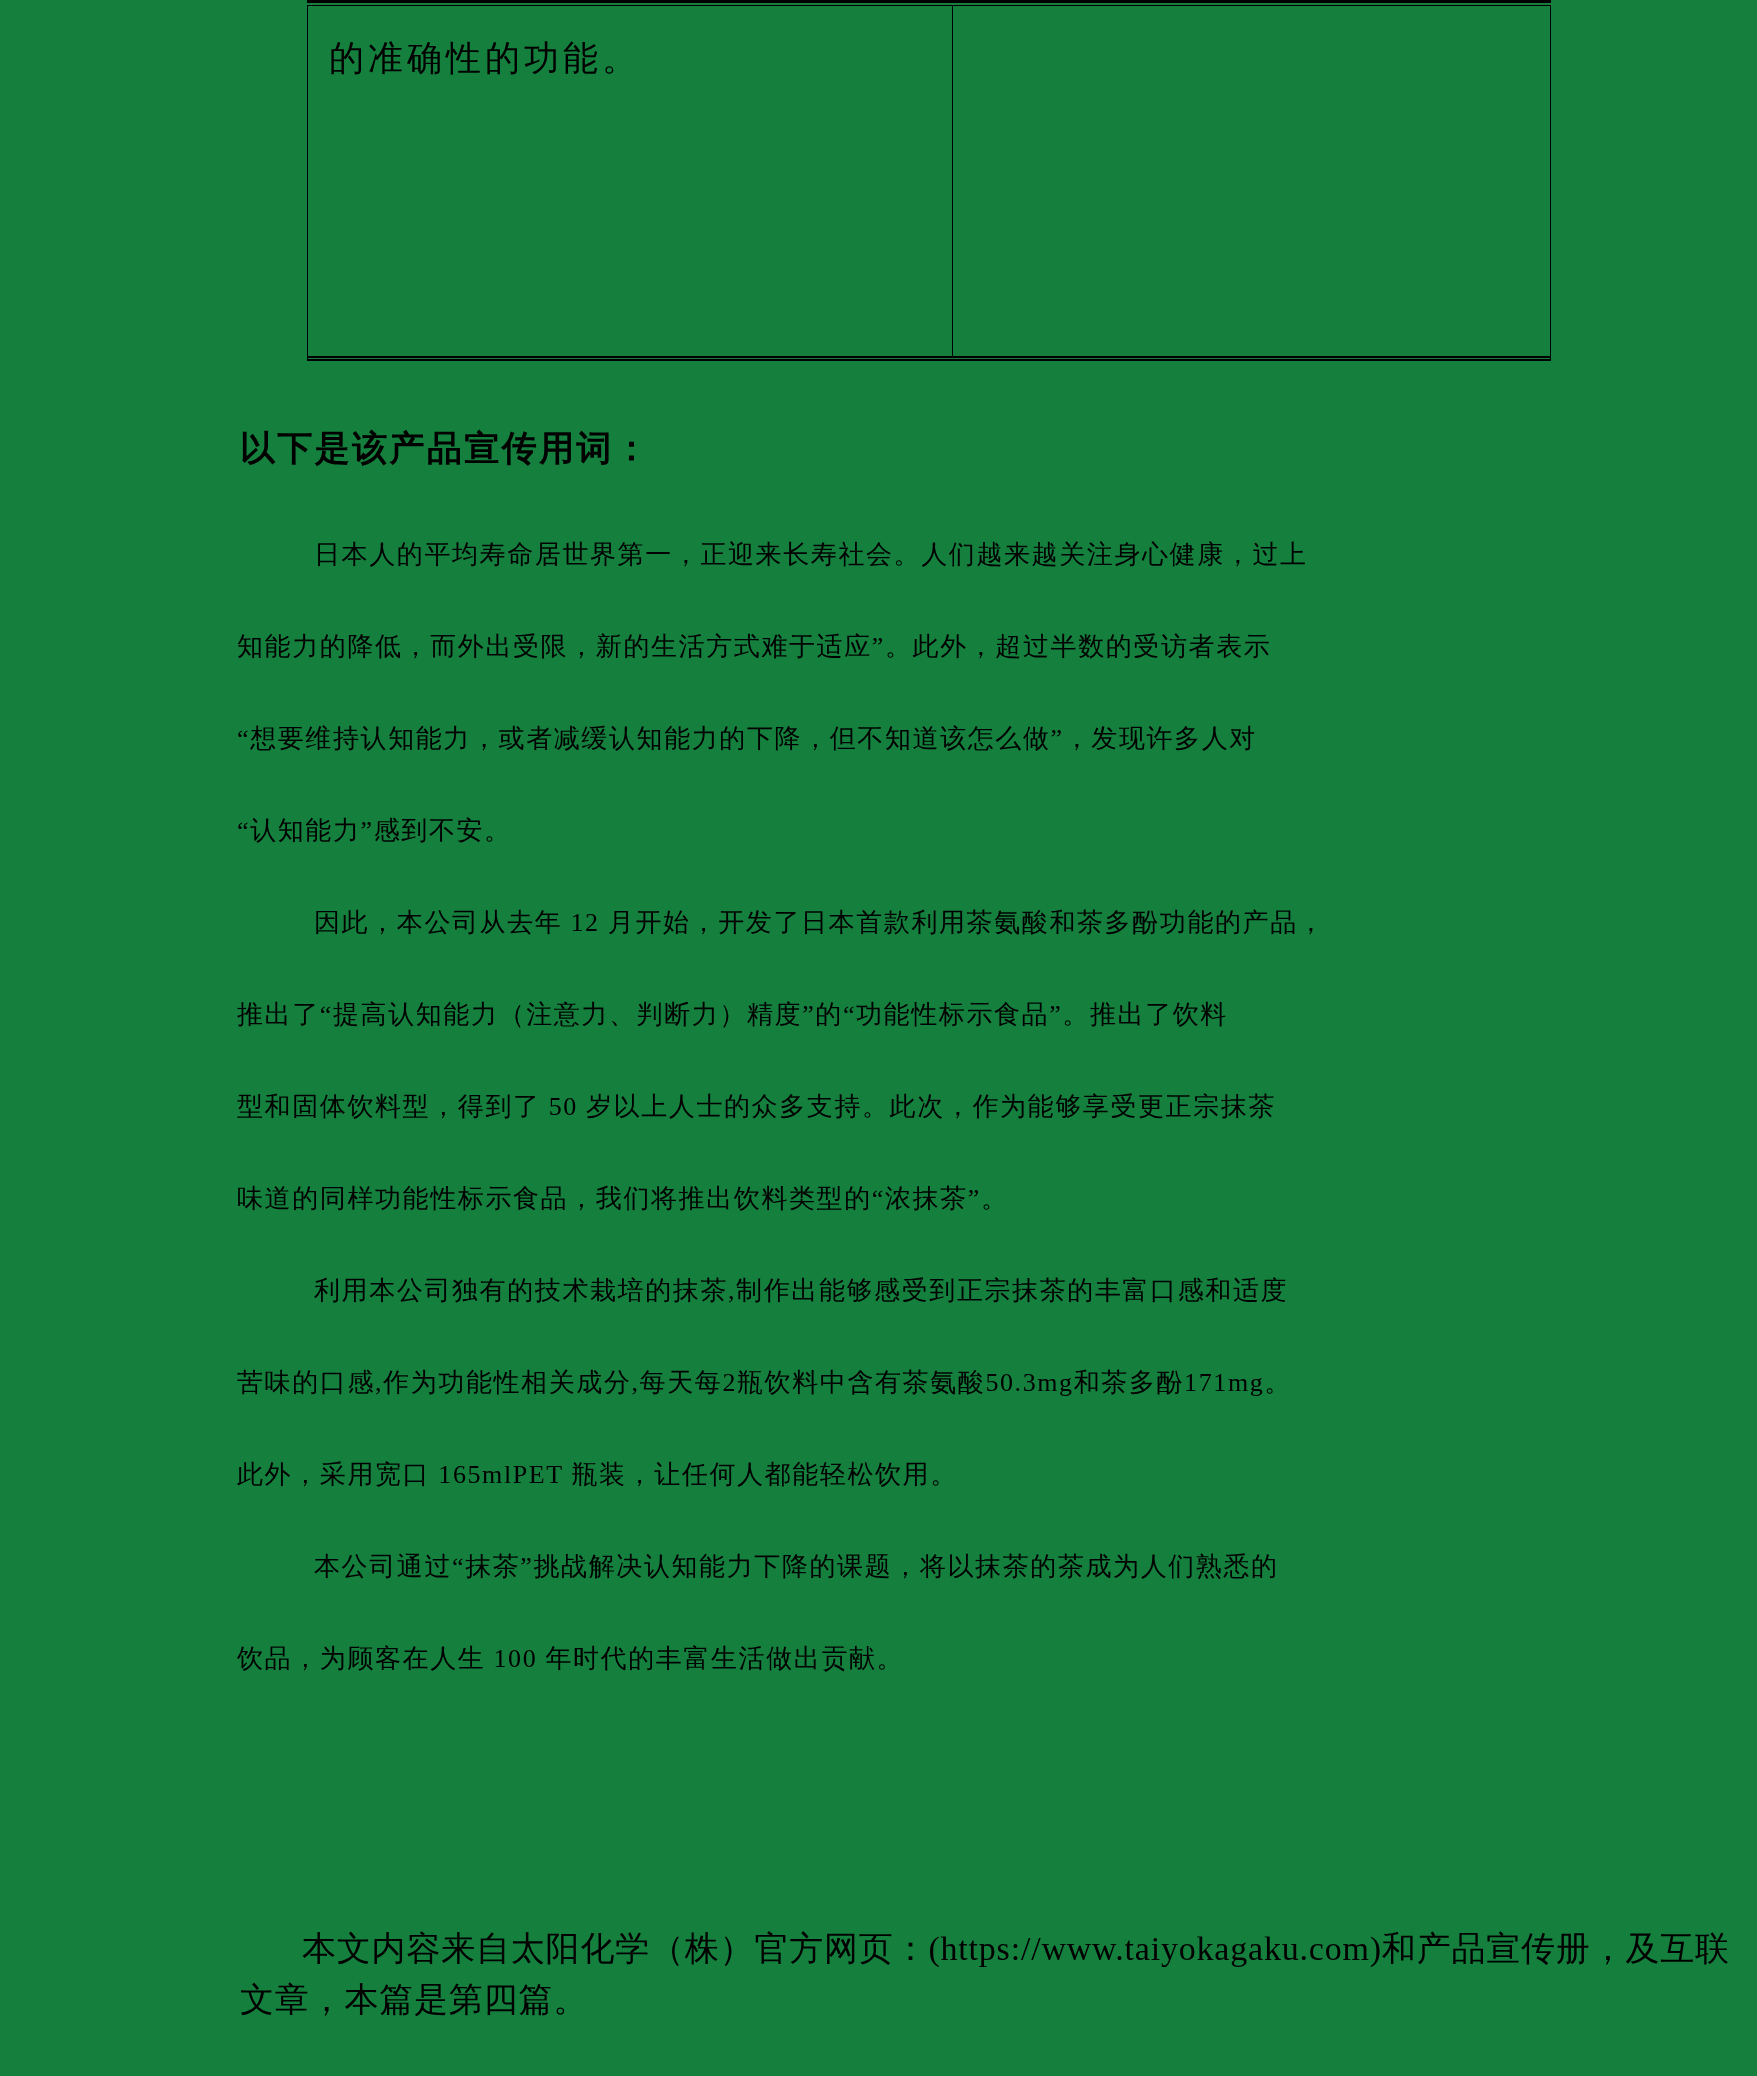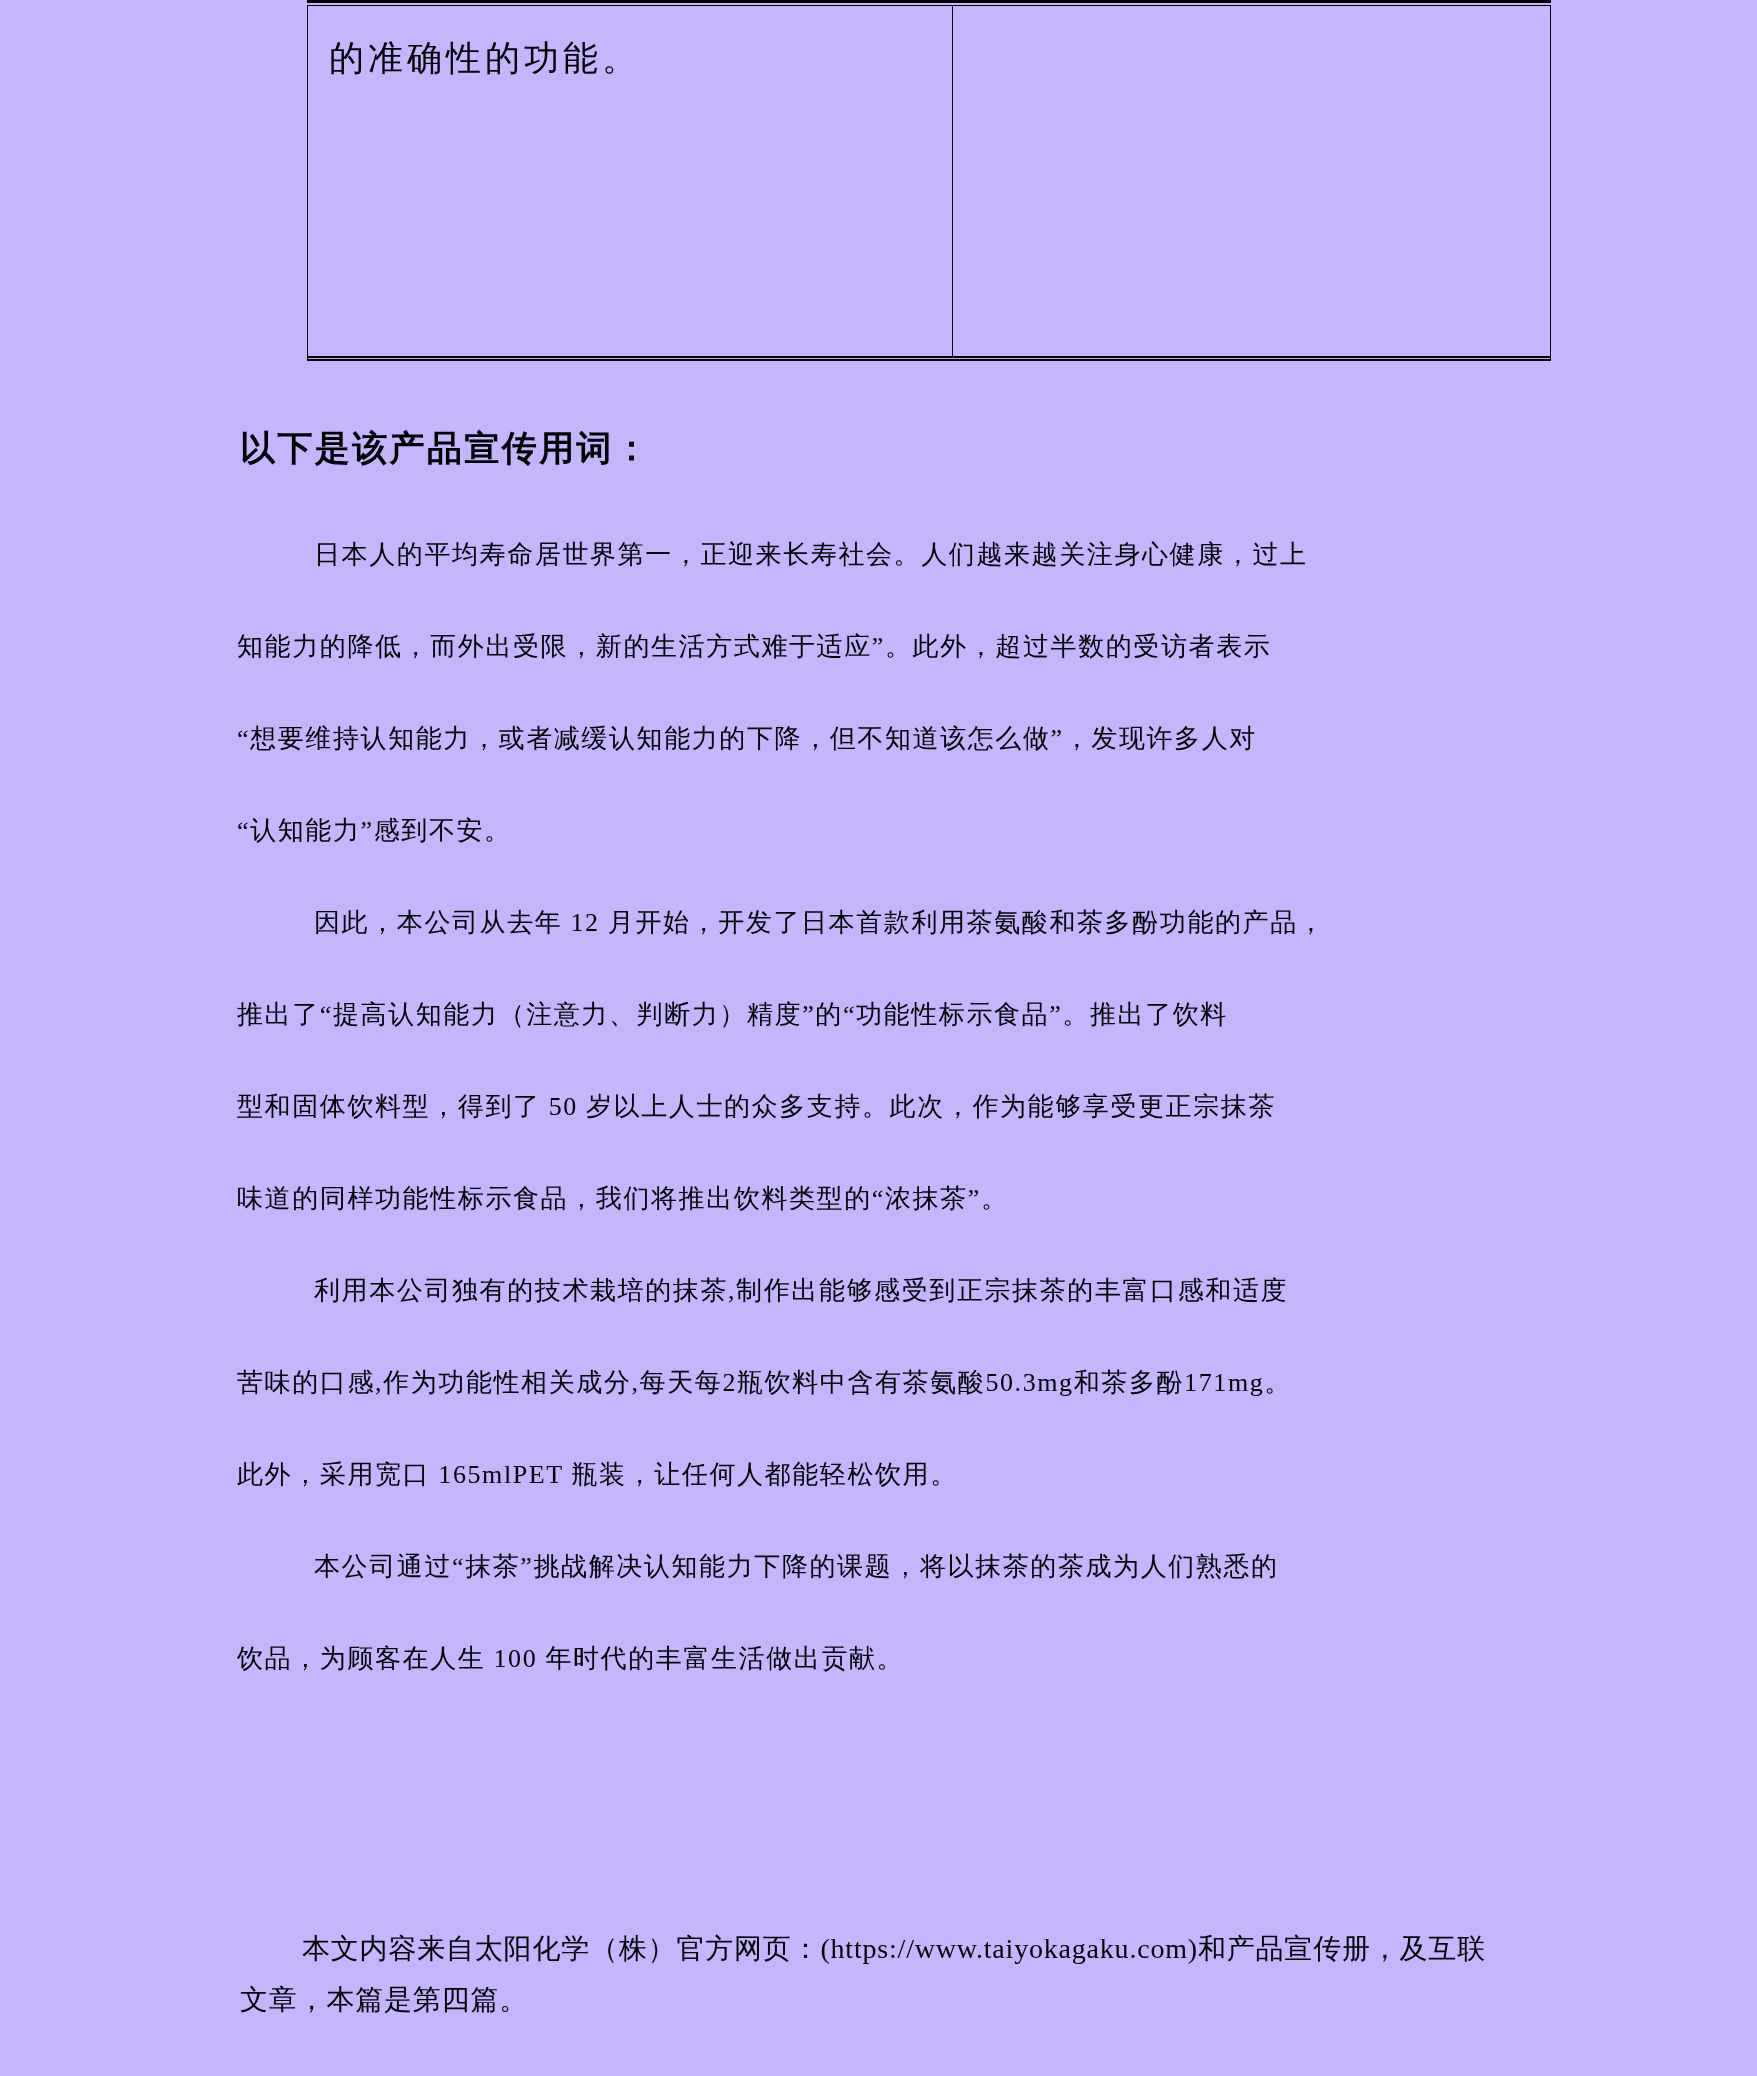--- a/index.html
+++ b/index.html
@@ -1,19 +1,19 @@
 <!DOCTYPE html>
 <html style="font-size:12.8px"><head>
 <meta charset="utf-8">
 <style>
   html,body { margin:0; padding:0; background:#888; }
   .page {
     position:relative;
     width:1758px; height:2077px;
-    background:#c4b5fd;
+    background:#15803d;
     overflow:hidden;
     font-family:"Liberation Serif","DejaVu Serif",serif;
     color:#000000;
   }
 
   
   .top-rule {
     position:absolute; left:307px; top:0; width:1244px; height:3.2px;
     background:#000;
   }
@@ -59,21 +59,21 @@
   }
   .body-text .line.indent { padding-left:77px; }
 
   
   .footer {
     position:absolute; left:240px; top:1923px;
     width:1390px;
   }
   .footer .line {
     height:51px; line-height:51px;
-    font-size:28px;
+    font-size:34px;
     letter-spacing:0.8px;
     white-space:nowrap;
   }
   .footer .line.indent { padding-left:62px; }
 </style>
 </head>
 <body>
 
 <div class="page">
 

